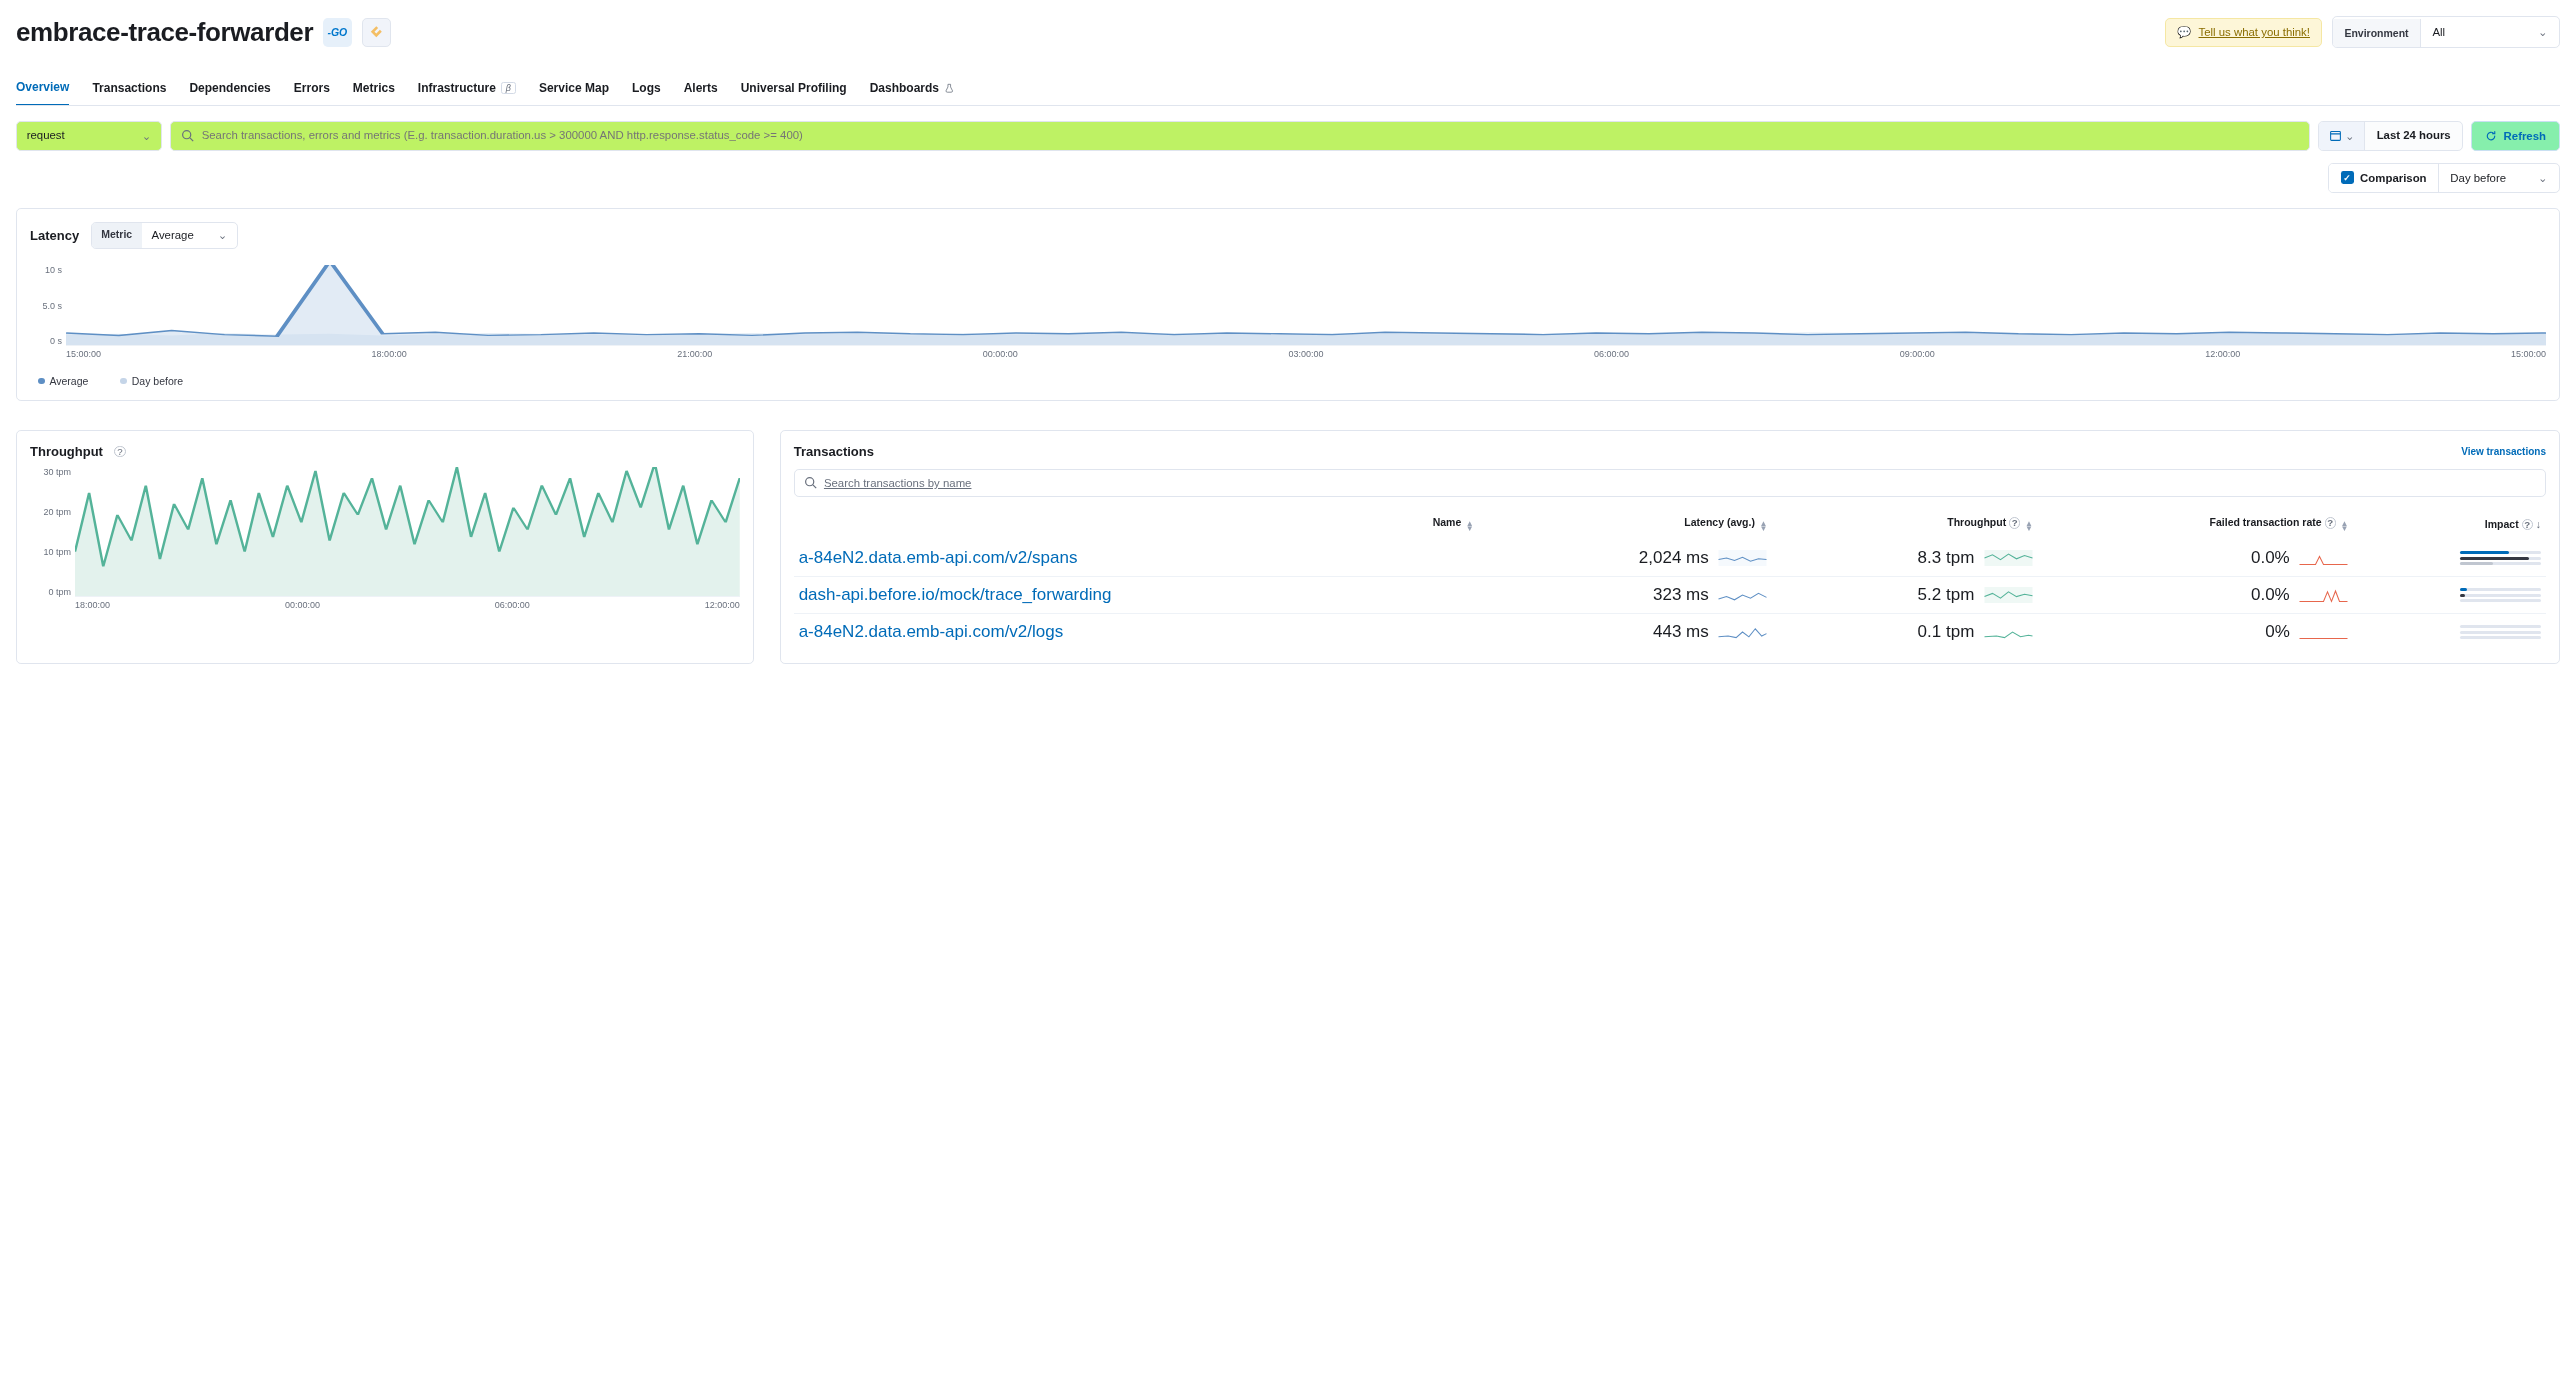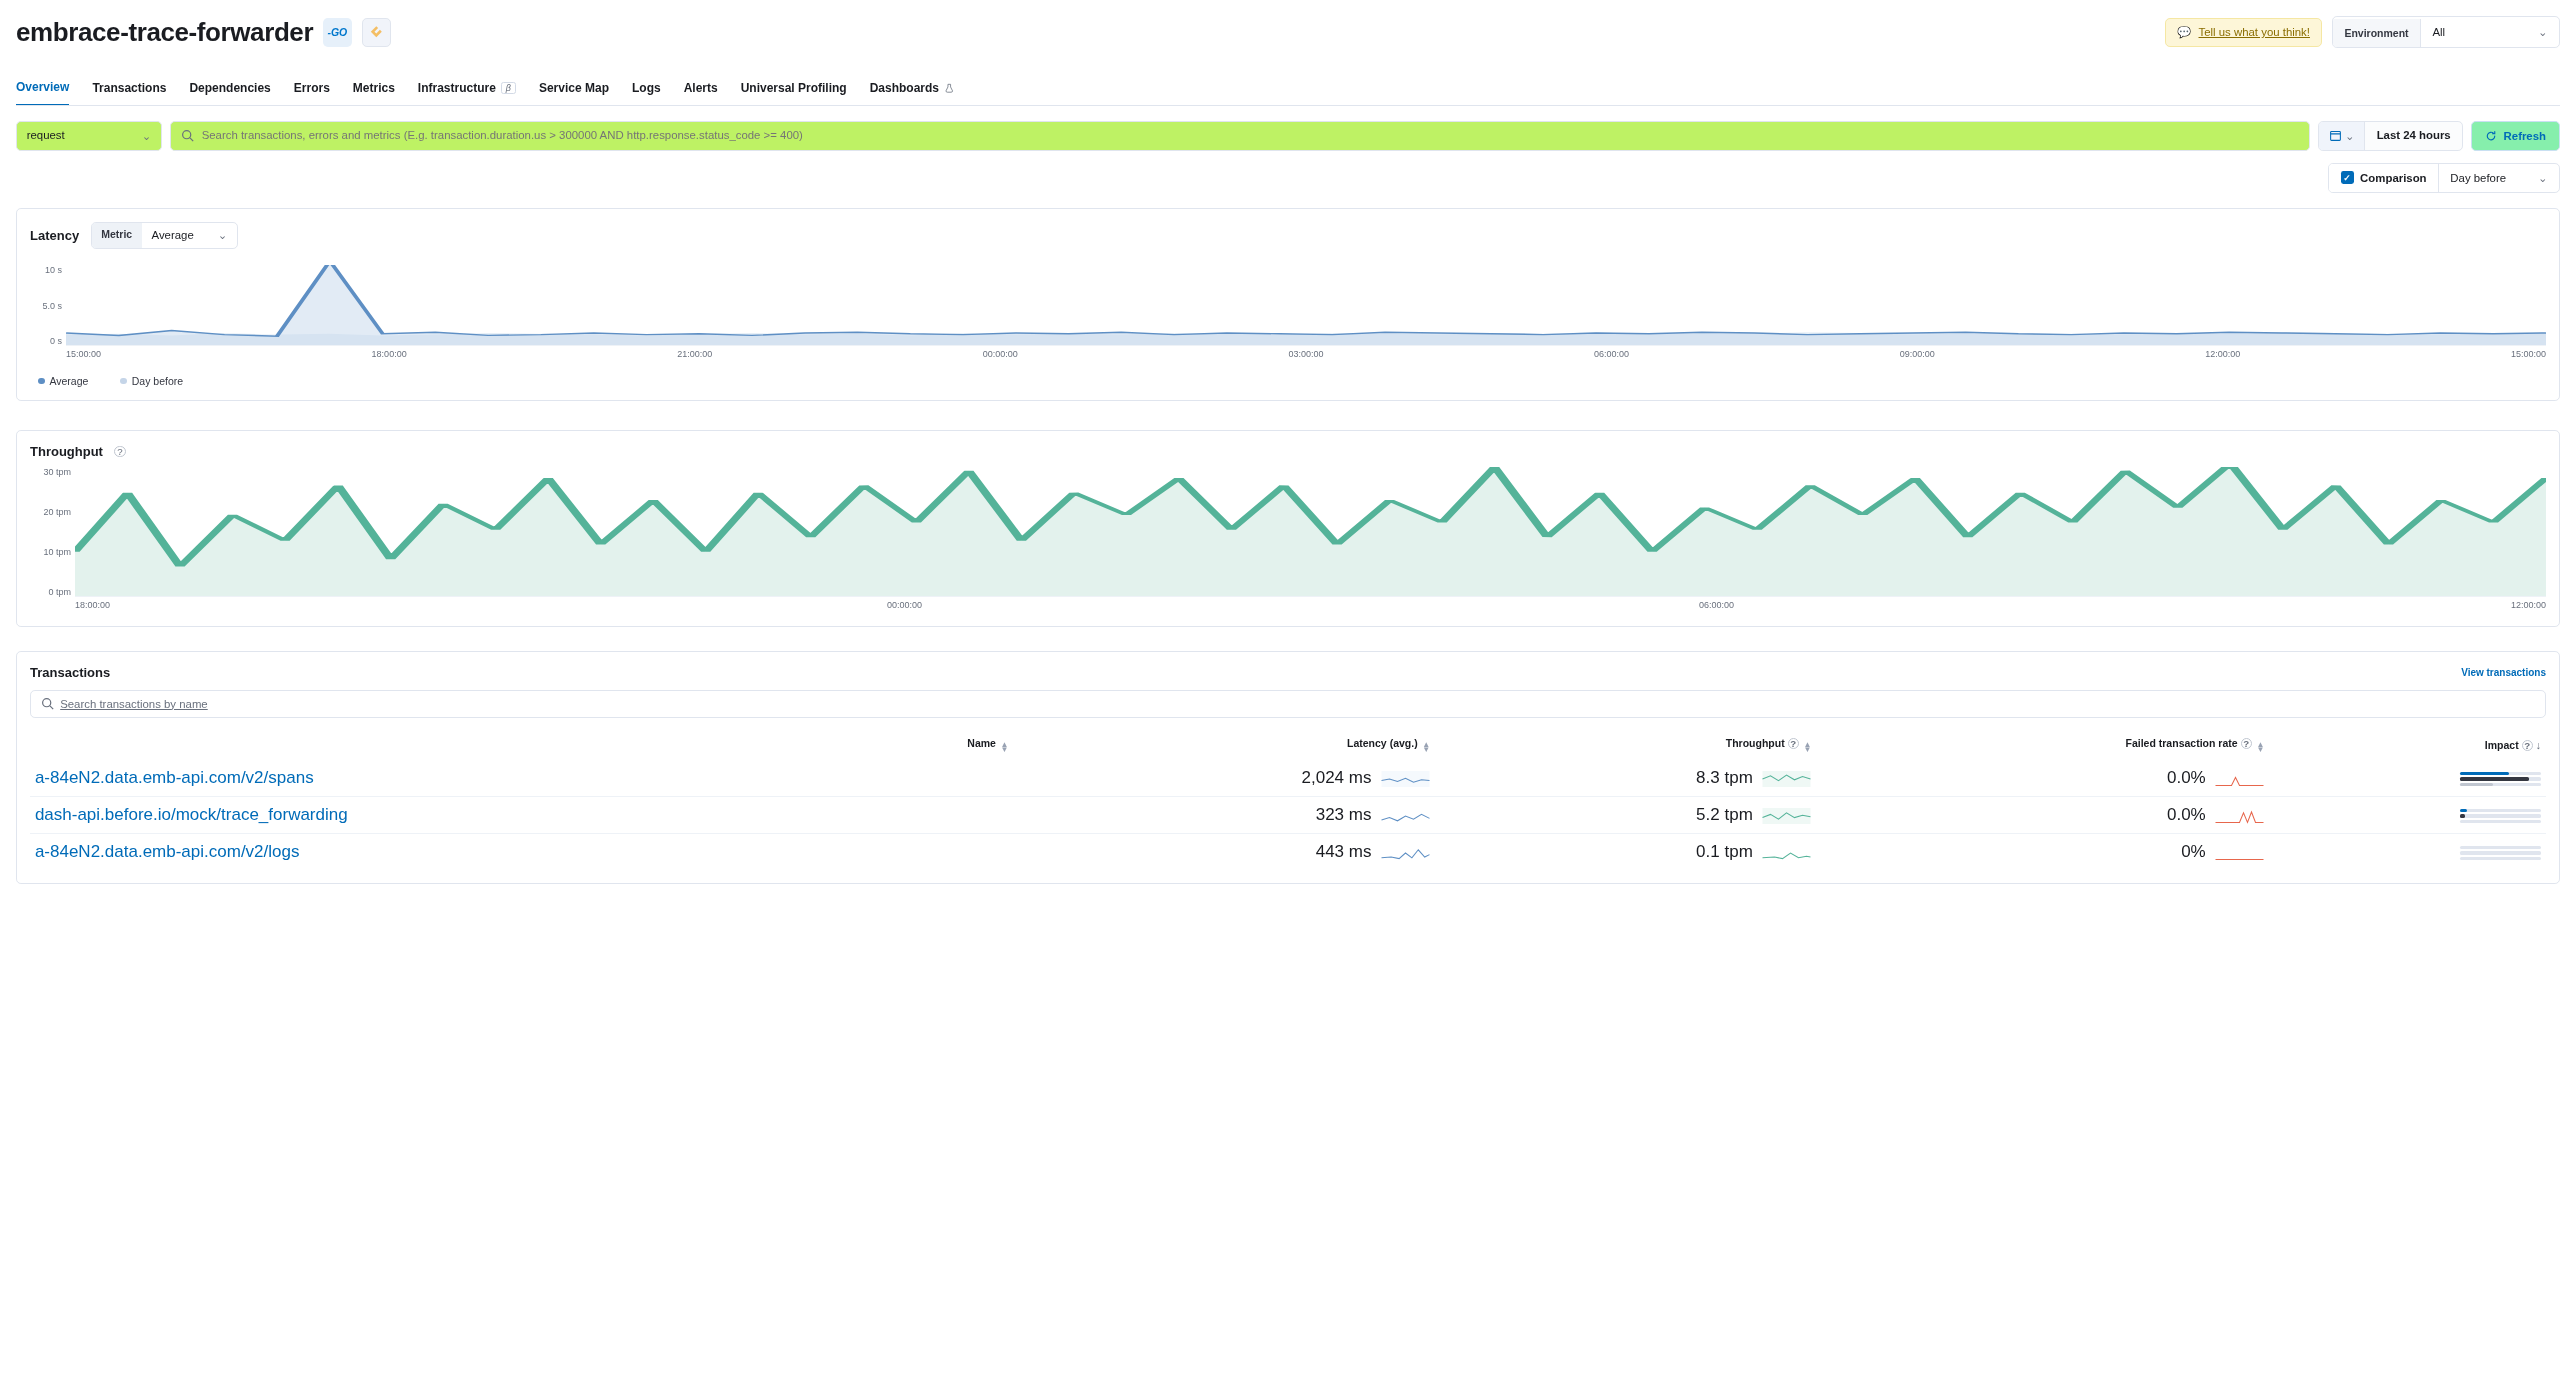--- a/index.html
+++ b/index.html
@@ -52,21 +52,21 @@
 .chart-area { position: relative; height: 97px; margin-top: 16px; }
 .y-axis { position: absolute; left: 0; top: 0; bottom: 16px; width: 32px; display: flex; flex-direction: column; justify-content: space-between; align-items: flex-end; font-size: 9px; color: #69707d; }
 .chart-body { margin-left: 36px; height: 81px; position: relative; border-bottom: 0.8px solid #eef2f7; }
 .x-axis { margin-left: 36px; display: flex; justify-content: space-between; font-size: 9px; color: #69707d; margin-top: 3.2px; }
 .legend { display: flex; gap: 32px; margin-top: 13px; margin-left: 8px; font-size: 10.5px; }
 .legend-item { display: flex; align-items: center; gap: 4.9px; color: #343741;}
 .dot { width: 6.5px; height: 6.5px; border-radius: 50%; }
 .dot-avg { background: #5e8fc4; }
 .dot-before { background: #c5d5e8; }
 
-.two-col { display: flex; gap: 9px; margin-top: 14.6px; flex-direction: column; }
+.two-col { display: flex; gap: 26px; margin-top: 14.6px; }
 .panel-sm { flex: 0 0 29%; }
 .panel-lg { flex: 1; }
 .help-icon { color: #69707d; font-size: 9.7px; border: 0.8px solid #c0c6d0; border-radius: 50%; width: 11.4px; height: 11.4px; display: inline-flex; align-items: center; justify-content: center; }
 
 .throughput-chart { height: 146px; position: relative; margin-top: 8px;}
 .t-y-axis { position: absolute; left: 0; top: 0; bottom: 16px; width: 41px; display: flex; flex-direction: column; justify-content: space-between; align-items: flex-end; font-size: 9px; color: #69707d; }
 .t-body { margin-left: 45px; height: 130px; position: relative; border-bottom: 0.8px solid #eef2f7; }
 .t-x-axis { margin-left: 45px; display: flex; justify-content: space-between; font-size: 9px; color: #69707d; margin-top: 3.2px; }
 
 .trans-header { display: flex; justify-content: space-between; align-items: center; }

